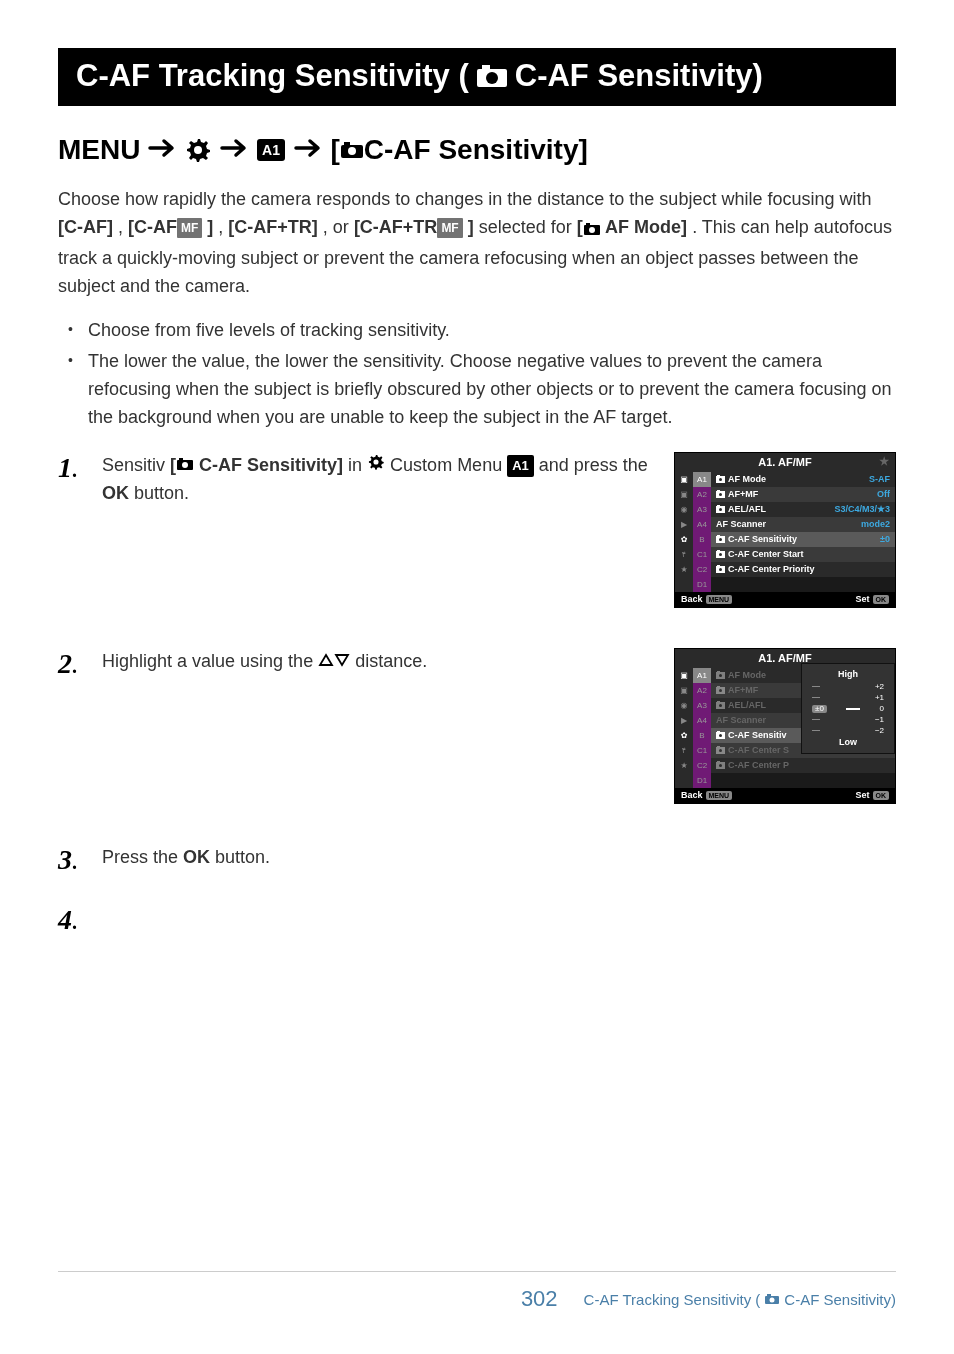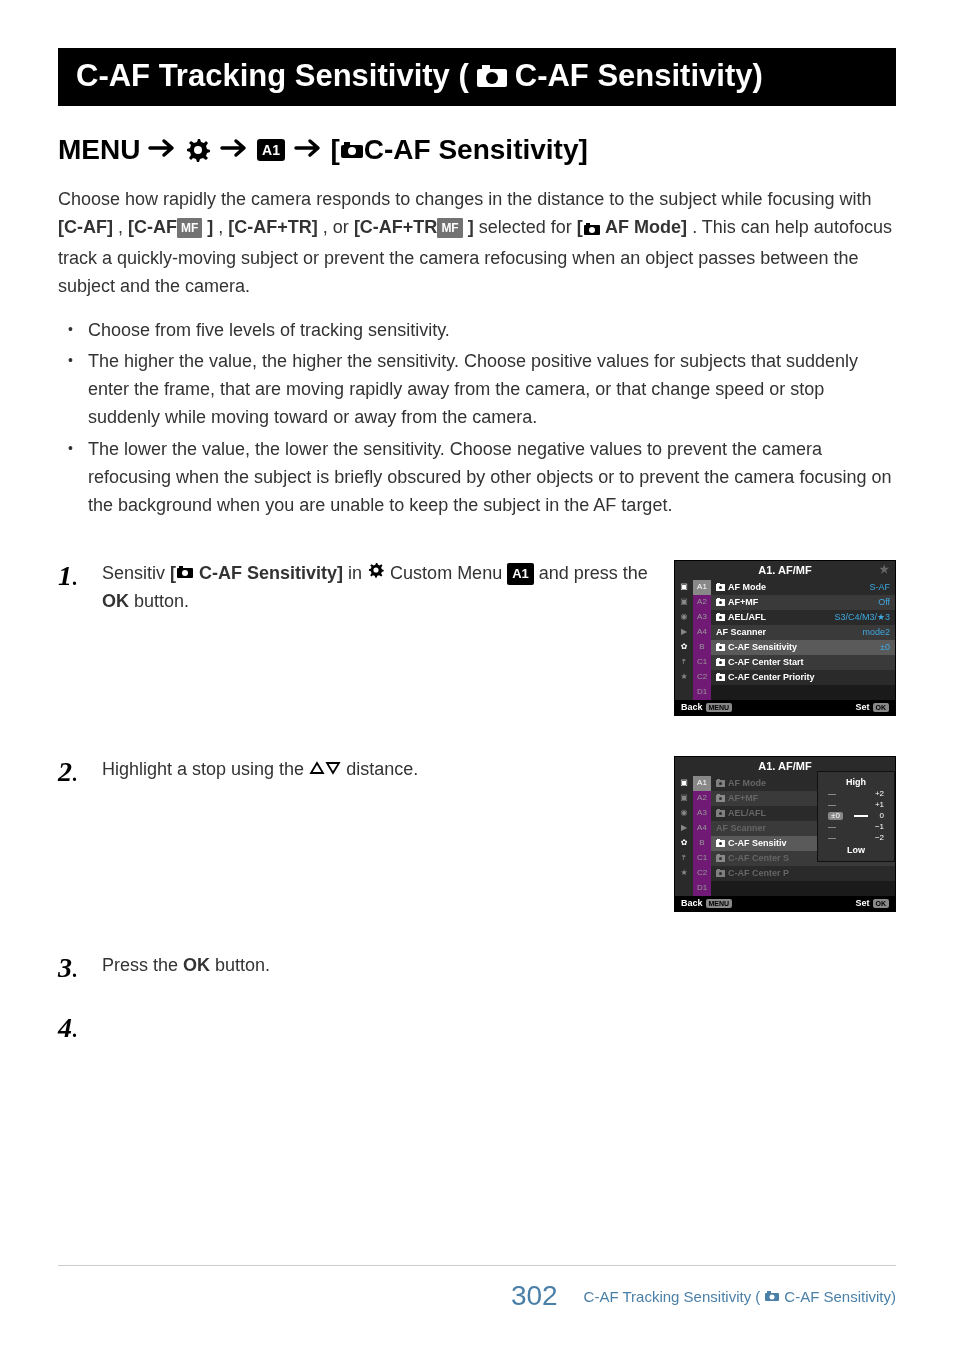--- a/index.html
+++ b/index.html
@@ -48,21 +48,21 @@
     line-height: 1.55;
     color: #333;
     margin-bottom: 16px;
   }
   .body-text .inline-icon {
     vertical-align: -3px;
   }
   .bullet-list {
     list-style: none;
     padding-left: 18px;
-    margin-bottom: 40px;
+    margin-bottom: 20px;
   }
   .bullet-list li {
     font-size: 18px;
     line-height: 1.55;
     color: #333;
     position: relative;
     padding-left: 12px;
     margin-bottom: 4px;
   }
   .bullet-list li::before {
@@ -183,21 +183,21 @@
     justify-content: space-between;
     padding: 0 5px;
     font-size: 9px;
     color: #fff;
     font-weight: bold;
     background: #2a2a2a;
   }
   .ms-row.alt { background: #3a3a3a; }
   .ms-row.selected { background: #5a5a5a; }
   .ms-row .ms-label { display: flex; align-items: center; gap: 2px; }
-  .ms-row .ms-val { color: #3da9e0; font-weight: normal; }
+  .ms-row .ms-val { color: #3da9e0; font-weight: bold; }
   .ms-row.dim .ms-label, .ms-row.dim .ms-val { color: #666; }
   .ms-footer {
     background: #000;
     padding: 3px 6px;
     font-size: 9px;
     color: #fff;
     display: flex;
     justify-content: space-between;
     font-weight: bold;
   }
@@ -206,21 +206,21 @@
     color: #000;
     font-size: 7px;
     padding: 1px 3px;
     border-radius: 2px;
     margin-left: 3px;
   }
   .ms-popup {
     position: absolute;
     right: 0;
     top: 14px;
-    width: 78px;
+    width: 94px;
     background: #333;
     border: 1px solid #111;
     z-index: 10;
     padding: 4px 0;
   }
   .ms-popup-wrap { position: relative; }
   .ms-popup .pp-label {
     text-align: center;
     color: #fff;
     font-size: 9px;
@@ -251,21 +251,21 @@
     right: 58px;
     border-top: 1px solid #ccc;
     padding-top: 14px;
     display: flex;
     justify-content: flex-end;
     align-items: center;
     font-size: 15px;
   }
   .page-number {
     color: #4a7fa8;
-    font-size: 28px;
+    font-size: 22px;
     margin-right: 26px;
   }
   .footer-link {
     color: #4a7fa8;
     display: flex;
     align-items: center;
     gap: 4px;
   }
   .mf-badge {
     display: inline-flex;
@@ -367,21 +367,20 @@
     <b><span>[</span><span class="inline-icon"><svg width="18" height="14" viewBox="0 0 18 14">
             <rect x="1" y="3" width="16" height="10" rx="1" fill="#000"></rect>
             <rect x="3" y="1" width="4" height="3" fill="#000"></rect>
             <circle cx="9" cy="8" r="3" fill="#fff"></circle>
           </svg></span><span> AF Mode]</span></b>
     <span>. This can help autofocus track a quickly-moving subject or prevent the camera refocusing when an object passes between the subject and the camera.</span>
   </p>
 
   <ul class="bullet-list">
     <li>Choose from five levels of tracking sensitivity.</li>
-    <li>The higher the value, the higher the sensitivity. Choose positive values for subjects that suddenly enter the frame, that are moving rapidly away from the camera, or that change speed or stop suddenly while moving toward or away from the camera.</li>
     <li>The lower the value, the lower the sensitivity. Choose negative values to prevent the camera refocusing when the subject is briefly obscured by other objects or to prevent the camera focusing on the background when you are unable to keep the subject in the AF target.</li>
   </ul>
 
   <div class="step-row">
     <div class="step-text-col">
       <div class="step-num"><span>1</span><span class="dot">.</span></div>
       <div class="step-body">
         <span>Sensitiv </span>
         <b><span>[</span><span class="inline-icon"><svg width="18" height="14" viewBox="0 0 18 14">
                 <rect x="1" y="3" width="16" height="10" rx="1" fill="#000"></rect>
@@ -481,21 +480,21 @@
           <span><span>Set</span><span class="ok-badge">OK</span></span>
         </div>
       </div>
     </div>
   </div>
 
   <div class="step-row">
     <div class="step-text-col">
       <div class="step-num"><span>2</span><span class="dot">.</span></div>
       <div class="step-body">
-        <span>Highlight a stop using the </span>
+        <span>Highlight a value using the </span>
         <span class="inline-icon"><svg width="16" height="14" viewBox="0 0 16 14">
               <path d="M8 2 L14 12 L2 12 Z" fill="none" stroke="#000" stroke-width="1.8"></path>
             </svg></span><span class="inline-icon"><svg width="16" height="14" viewBox="0 0 16 14">
               <path d="M2 2 L14 2 L8 12 Z" fill="none" stroke="#000" stroke-width="1.8"></path>
             </svg></span>
         <span> distance.</span>
       </div>
     </div>
     <div class="step-screenshot">
       <div class="mini-screen ms-popup-wrap">

